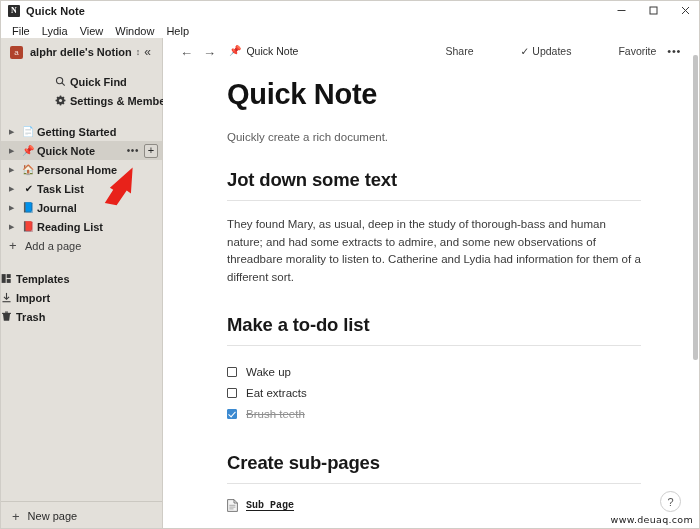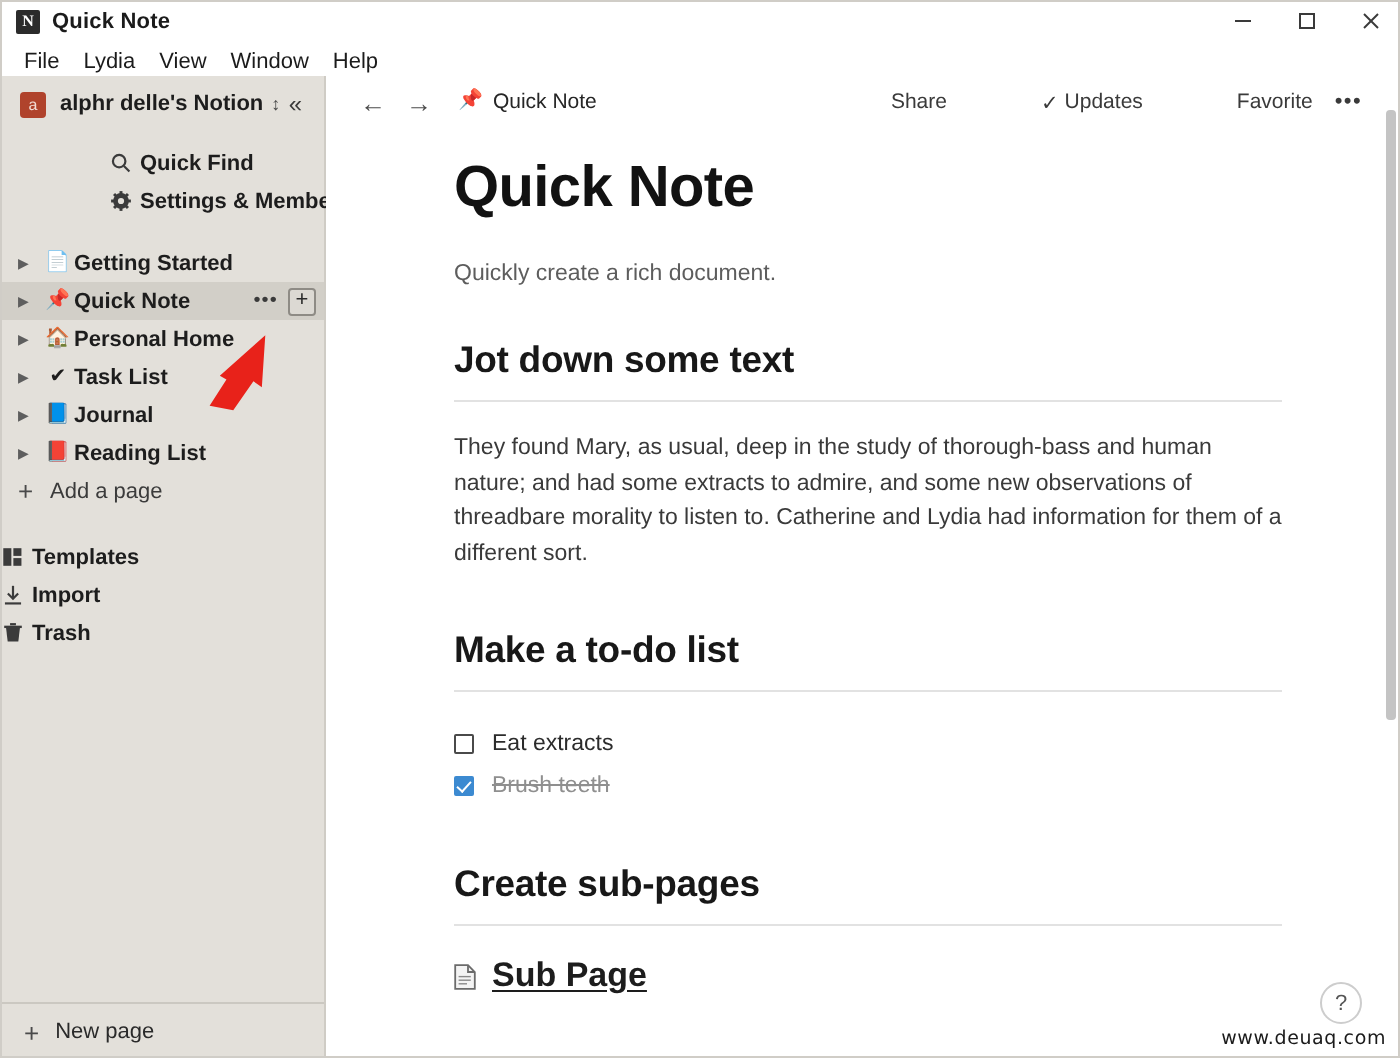--- a/index.html
+++ b/index.html
@@ -258,21 +258,21 @@
     position: absolute; left: 2.3px; top: 0.8px;
     width: 3px; height: 6px;
     border: solid #fff; border-width: 0 1.5px 1.5px 0;
     transform: rotate(42deg);
   }
   .todo.done .todo-label { color: #8f8f8f; text-decoration: line-through; }
   .todo-block { margin-bottom: 28px; }
 
   .subpage {
     display: flex; align-items: center;
-    font-size: 17px; margin-bottom: 30px;
+    font-size: 10px; margin-bottom: 30px; font-family: Liberation Mono, monospace;
   }
   .subpage .pg-ico { margin-right: 8px; display: flex; }
   .subpage .pg-label {
     font-weight: 700; color: #1d1d1d;
     text-decoration: underline; text-underline-offset: 2px;
   }
 
   
   .scrollbar-track {
     position: absolute; top: 37px; right: 0;
@@ -496,20 +496,24 @@
 
       <div class="h2">Jot down some text</div>
       <div class="rule"></div>
       <div class="para">They found Mary, as usual, deep in the study of thorough-bass and human nature; and had some extracts to admire, and some new observations of threadbare morality to listen to. Catherine and Lydia had information for them of a different sort.</div>
 
       <div class="h2">Make a to-do list</div>
       <div class="rule"></div>
       <div class="todo-block">
         <div class="todo">
           <span class="cbox"></span>
+          <span class="todo-label">Wake up</span>
+        </div>
+        <div class="todo">
+          <span class="cbox"></span>
           <span class="todo-label">Eat extracts</span>
         </div>
         <div class="todo done">
           <span class="cbox checked"></span>
           <span class="todo-label">Brush teeth</span>
         </div>
       </div>
 
       <div class="h2">Create sub-pages</div>
       <div class="rule"></div>

